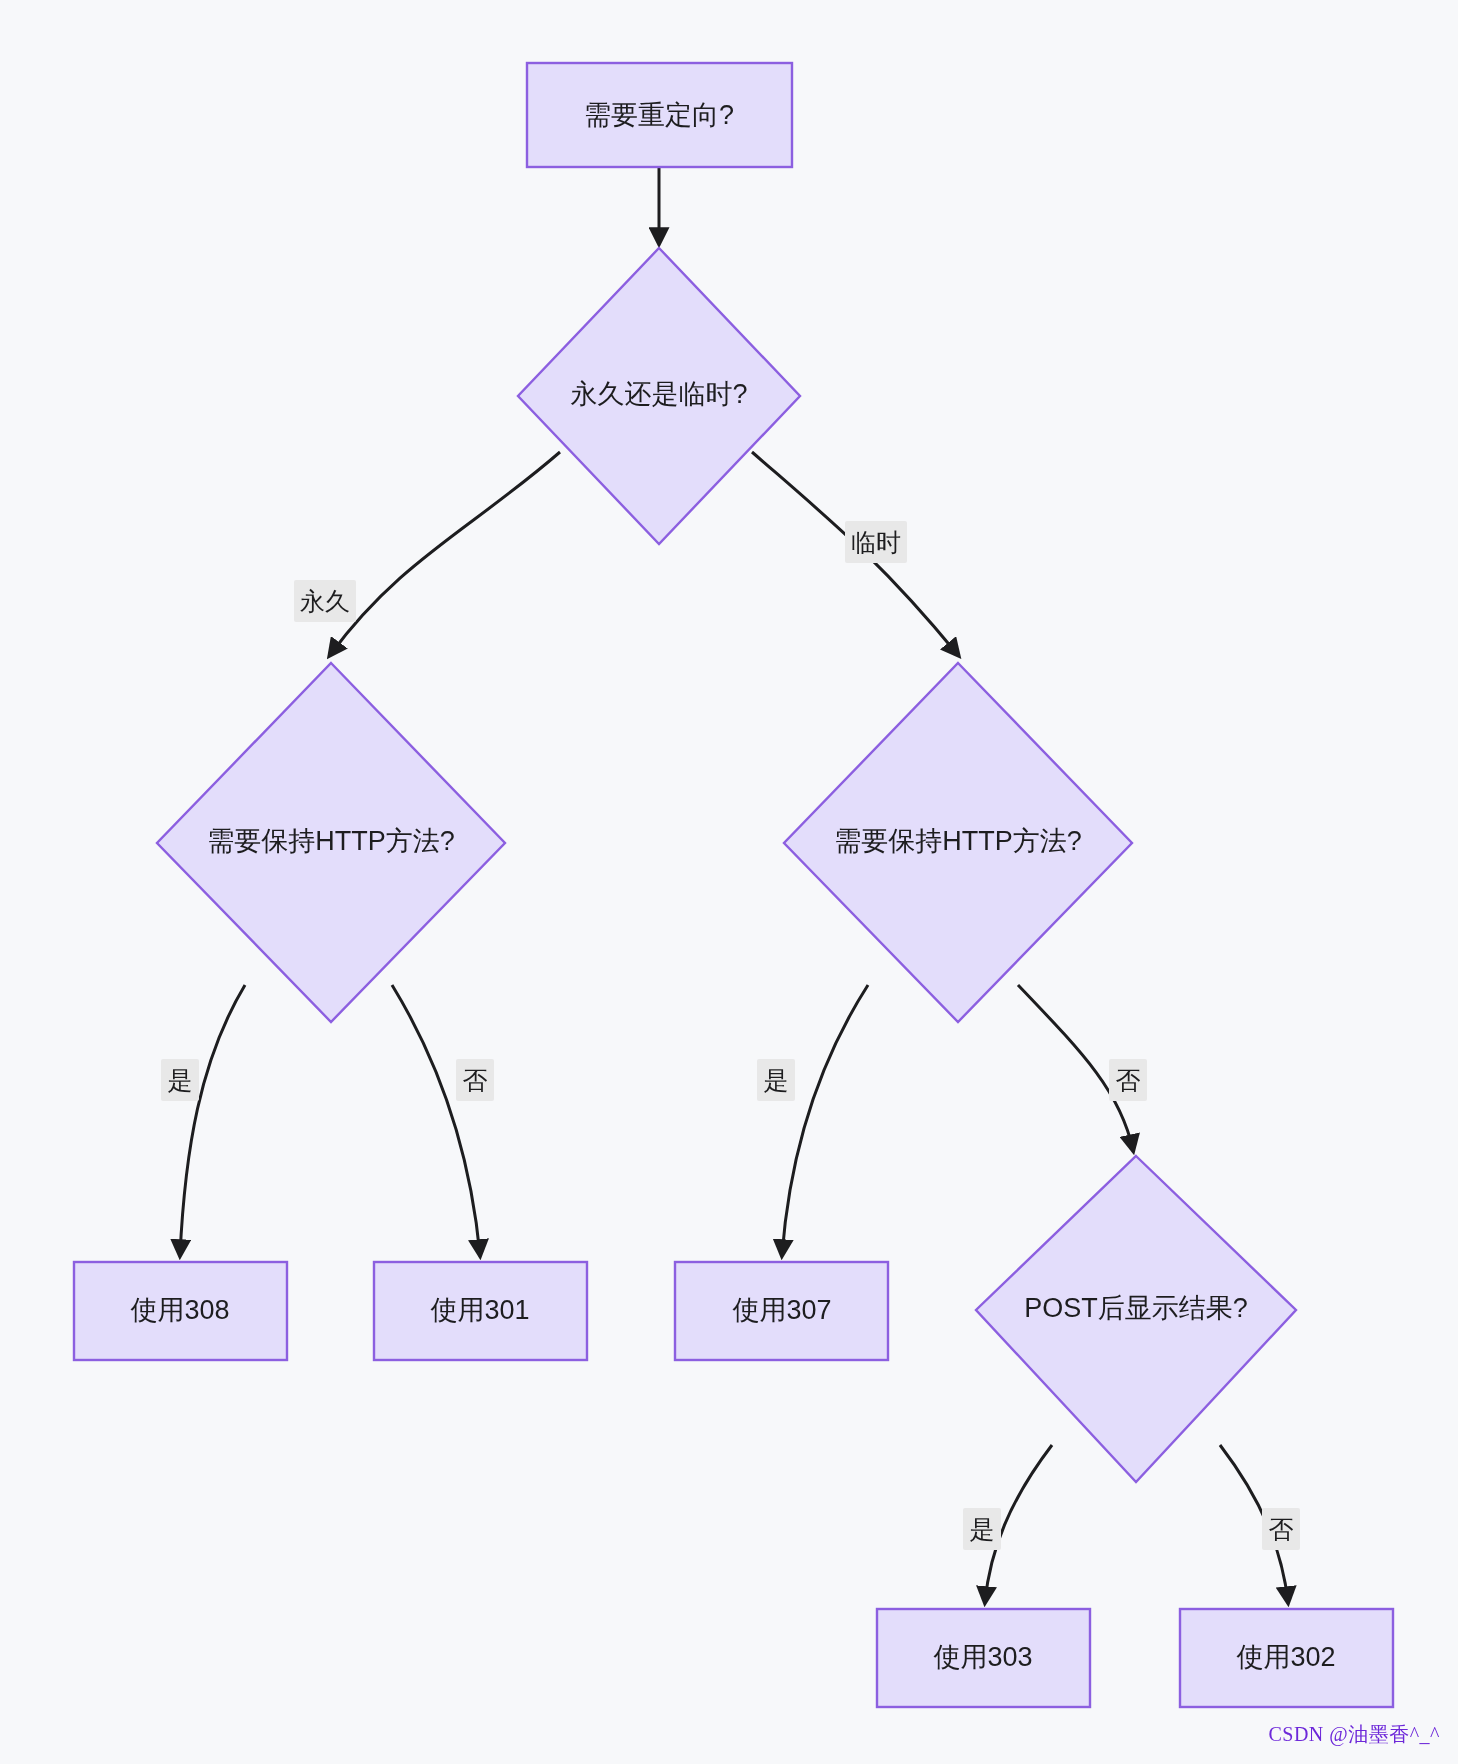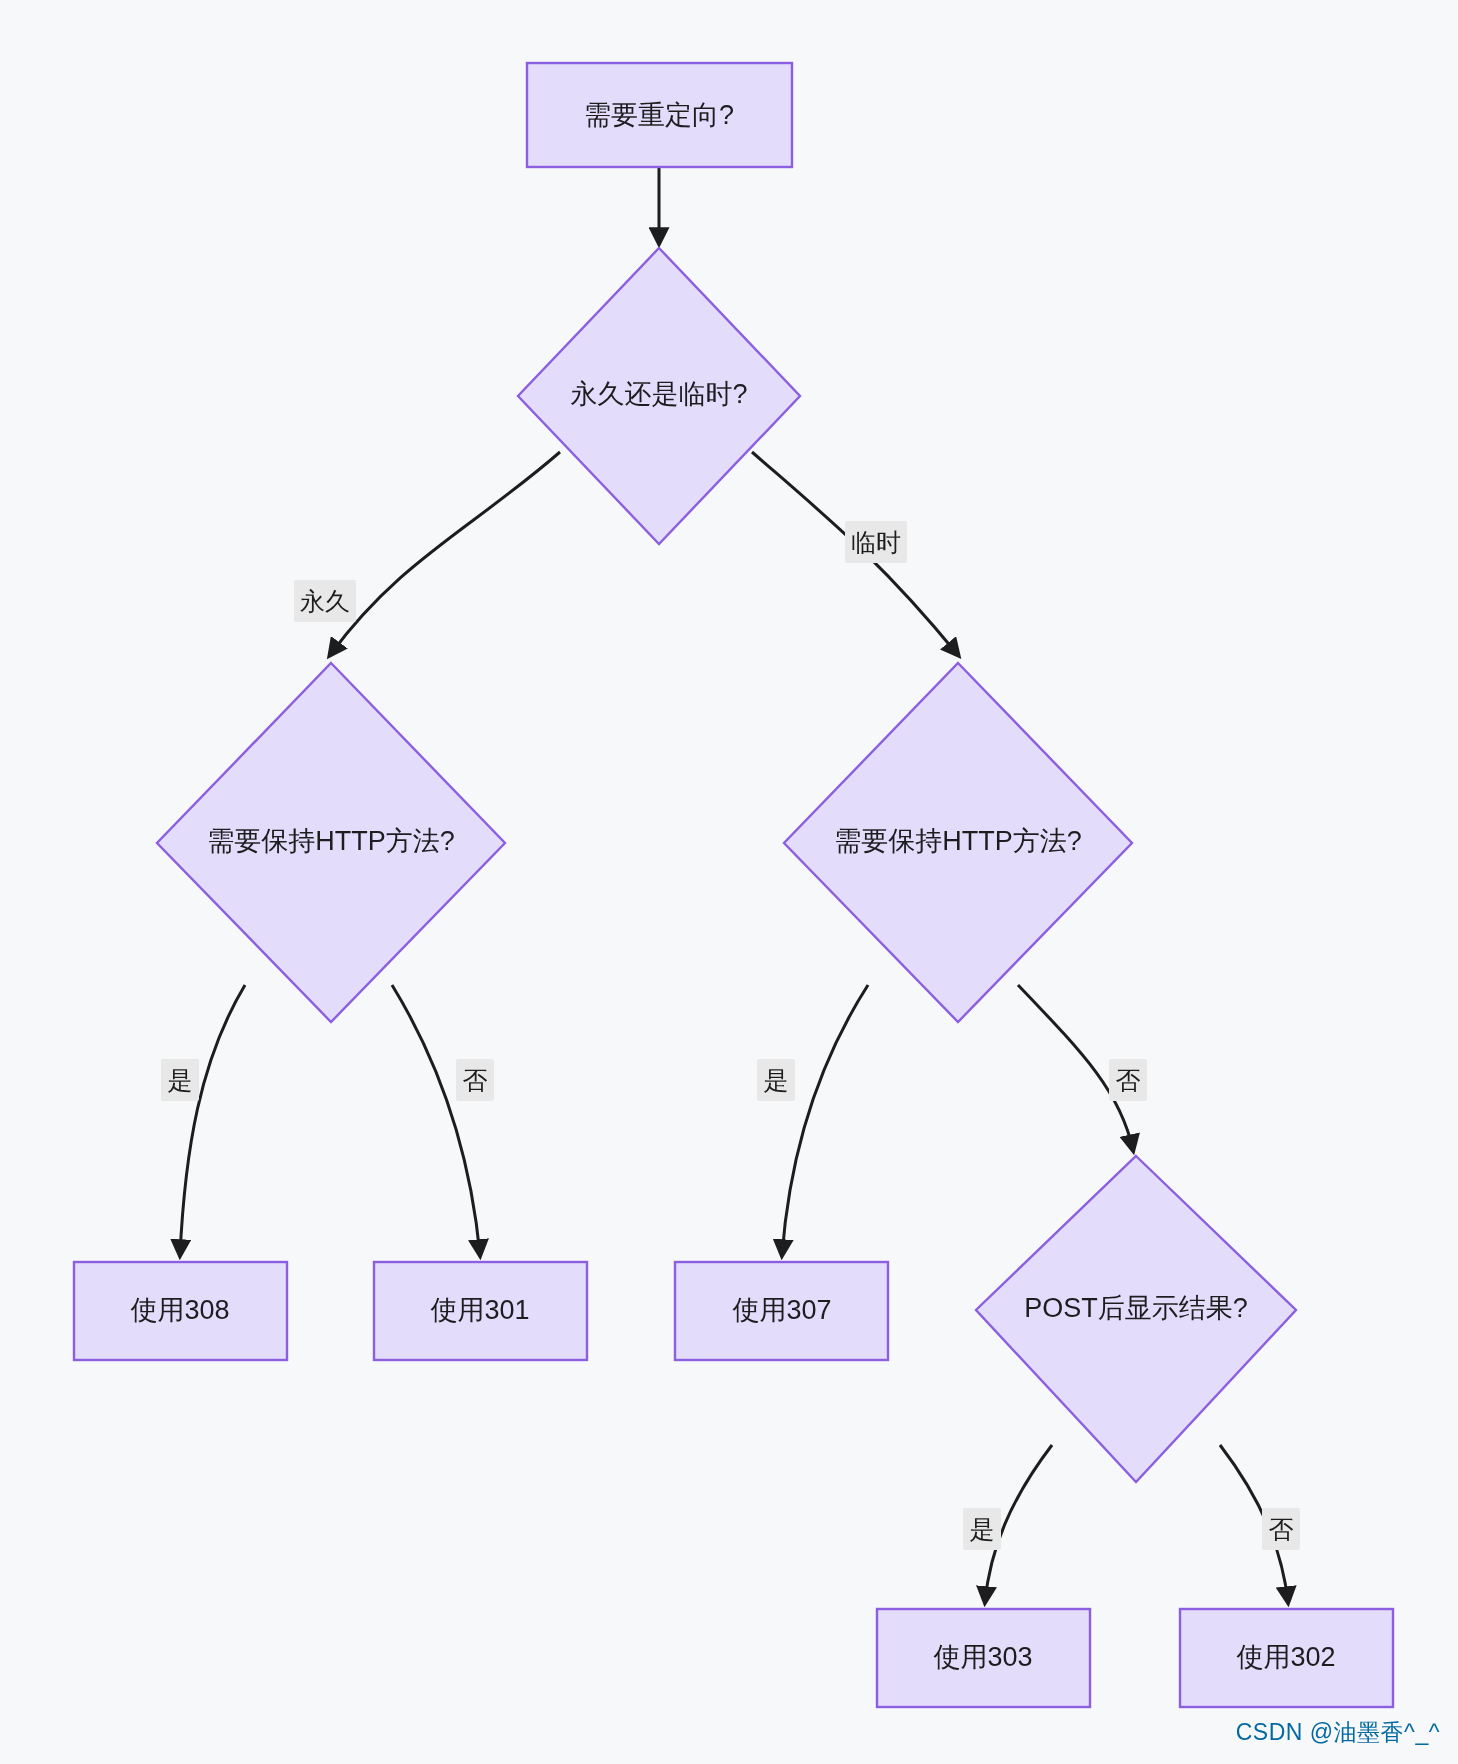--- a/index.html
+++ b/index.html
@@ -45,23 +45,23 @@
     font-family: "Liberation Sans", "DejaVu Sans", sans-serif;
     font-size: 25px;
     fill: #1d1d1f;
     text-anchor: middle;
     dominant-baseline: middle;
   }
   .watermark {
     position: absolute;
     right: 18px;
     bottom: 16px;
-    font-family: Liberation Sans, sans-serif;
-    font-size: 23px;
-    color: #0369a1;
+    font-family: Liberation Serif, serif;
+    font-size: 20px;
+    color: #6d28d9;
     letter-spacing: 0.5px;
     user-select: none;
   }
 </style>
 </head>
 <body>
 
 <div id="canvas">
 
   <svg id="flow" viewBox="0 0 1458 1764">

